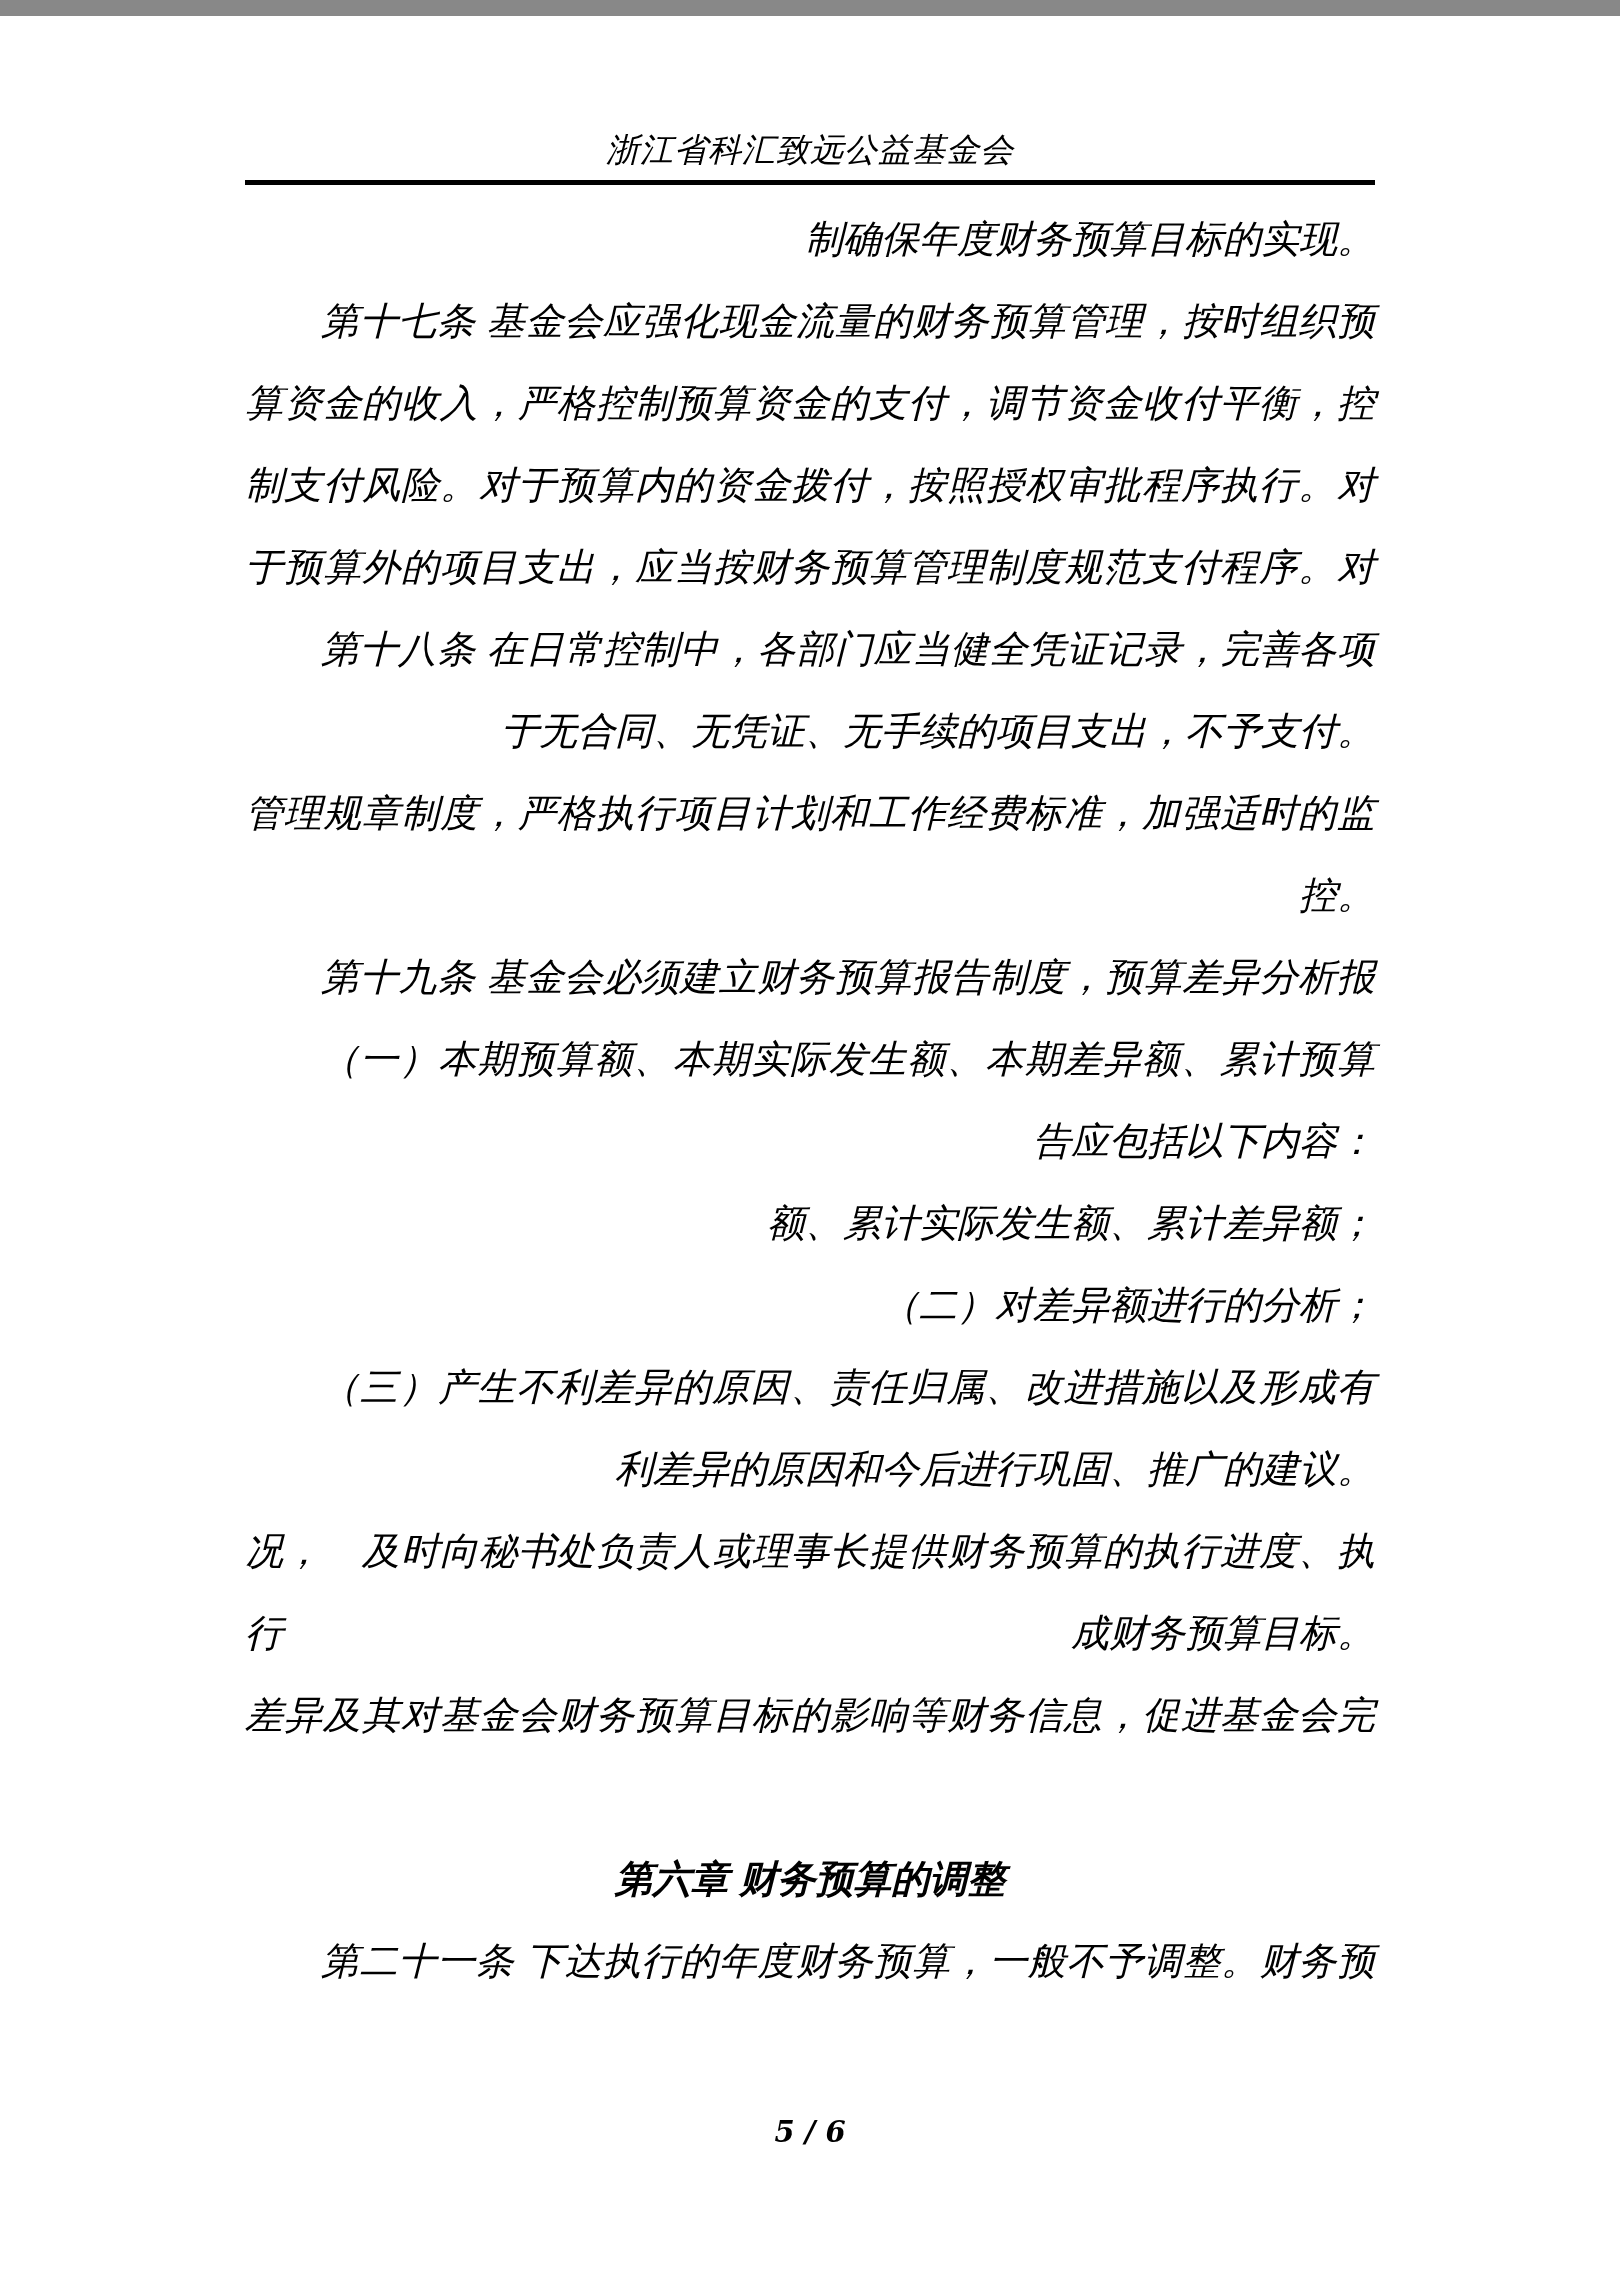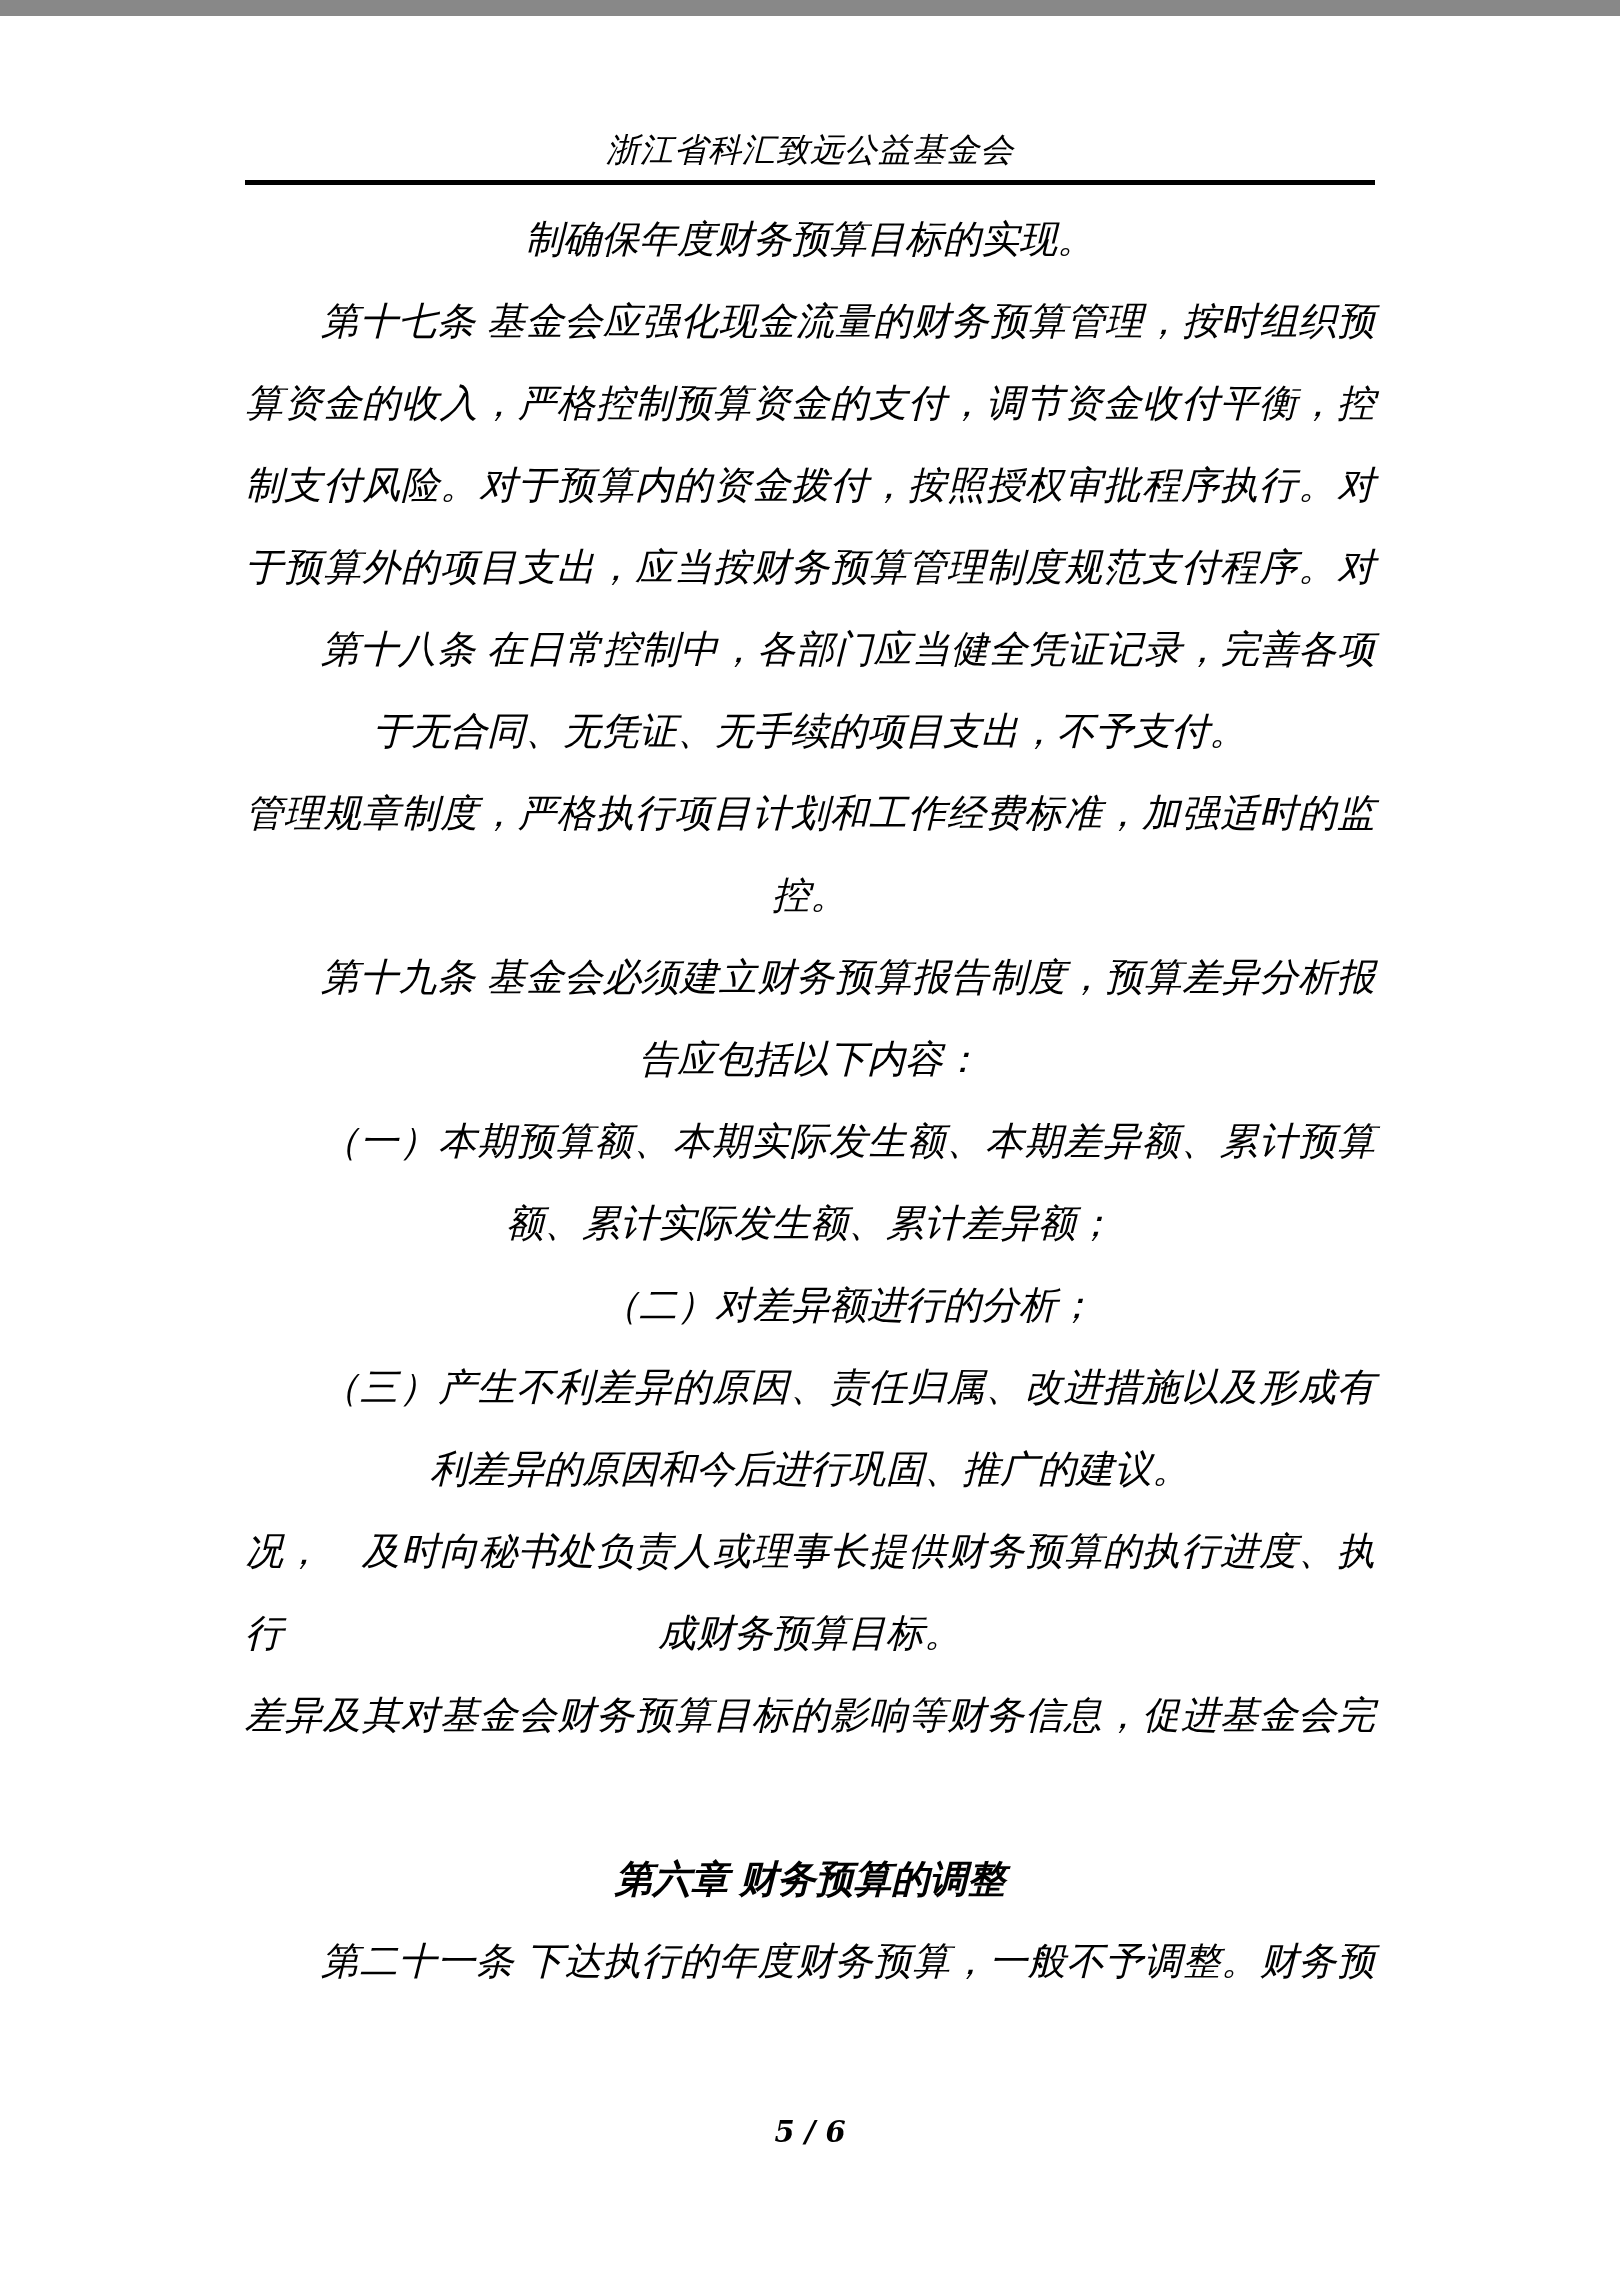--- a/index.html
+++ b/index.html
@@ -35,21 +35,21 @@
   .body-text {
     position: absolute;
     top: 182px;
     left: 245px;
     width: 1130px;
   }
   .line {
     height: 82px;
     line-height: 82px;
     font-size: 38px;
-    text-align: center;
+    text-align: right;
   }
   .line.indent { padding-left: 76px; }
   .line.flush {
     text-align: justify;
     text-align-last: justify;
   }
   .line.center {
     text-align: left;
     text-align-last: center;
     font-weight: bold;
@@ -79,22 +79,22 @@
       <div class="line">制确保年度财务预算目标的实现。</div>
       <div class="line indent flush">第十七条 基金会应强化现金流量的财务预算管理，按时组织预</div>
       <div class="line flush">算资金的收入，严格控制预算资金的支付，调节资金收付平衡，控</div>
       <div class="line flush">制支付风险。对于预算内的资金拨付，按照授权审批程序执行。对</div>
       <div class="line flush">于预算外的项目支出，应当按财务预算管理制度规范支付程序。对</div>
       <div class="line indent flush">第十八条 在日常控制中，各部门应当健全凭证记录，完善各项</div>
       <div class="line">于无合同、无凭证、无手续的项目支出，不予支付。</div>
       <div class="line flush">管理规章制度，严格执行项目计划和工作经费标准，加强适时的监</div>
       <div class="line">控。</div>
       <div class="line indent flush">第十九条 基金会必须建立财务预算报告制度，预算差异分析报</div>
+      <div class="line indent flush">（一）本期预算额、本期实际发生额、本期差异额、累计预算</div>
       <div class="line">告应包括以下内容：</div>
-      <div class="line indent flush">（一）本期预算额、本期实际发生额、本期差异额、累计预算</div>
       <div class="line">额、累计实际发生额、累计差异额；</div>
       <div class="line indent">（二）对差异额进行的分析；</div>
       <div class="line indent flush">（三）产生不利差异的原因、责任归属、改进措施以及形成有</div>
       <div class="line">利差异的原因和今后进行巩固、推广的建议。</div>
       <div class="line flush">况，　及时向秘书处负责人或理事长提供财务预算的执行进度、执行</div>
       <div class="line">成财务预算目标。</div>
       <div class="line flush">差异及其对基金会财务预算目标的影响等财务信息，促进基金会完</div>
       <div class="line blank"></div>
       <div class="line center">第六章 财务预算的调整</div>
       <div class="line indent flush">第二十一条 下达执行的年度财务预算，一般不予调整。财务预</div>

